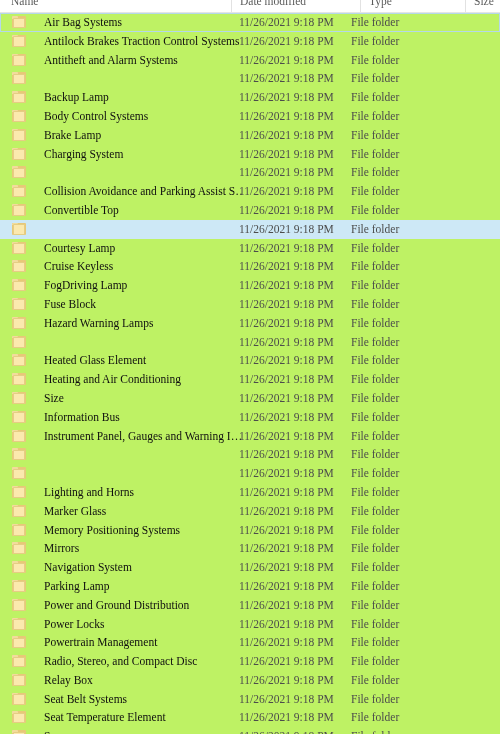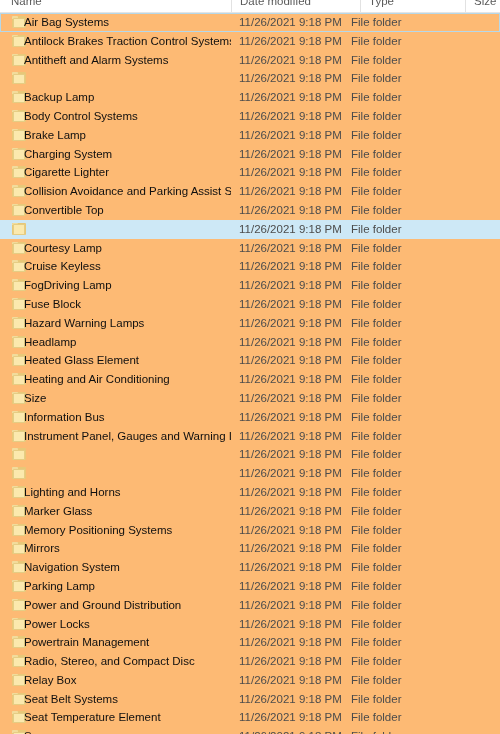--- a/index.html
+++ b/index.html
@@ -12,22 +12,23 @@
     height: 734px;
     overflow: hidden;
     font-family: "Liberation Sans", sans-serif;
     color: #000000;
     -webkit-font-smoothing: antialiased;
   }
   #explorer {
     position: relative;
     width: 500px;
     height: 734px;
-    background: #fdba74;
+    background: #bef264;
     overflow: hidden;
+    font-family: Liberation Serif, serif;
   }
 
   
   .header-strip {
     position: absolute;
     left: 0;
     top: 0;
     width: 500px;
     height: 13px;
     overflow: hidden;
@@ -95,23 +96,23 @@
     position: absolute;
     top: 0;
     height: 18.8px;
     line-height: 18.8px;
     font-size: 11.5px;
     box-sizing: border-box;
     overflow: hidden;
     white-space: nowrap;
   }
   .c-name {
-    left: 0px;
+    left: 12px;
     width: 231px;
-    padding-left: 24px;
+    padding-left: 32px;
     color: #0f0f0f;
     text-overflow: clip;
   }
   .c-date {
     left: 239px;
     width: 122px;
     color: #4c4c4c;
   }
   .c-type {
     left: 351px;
@@ -263,21 +264,20 @@
         <span class="cell c-date">11/26/2021 9:18 PM</span>
         <span class="cell c-type">File folder</span>
         <span class="cell c-size"></span>
       </div>
       <div class="row">
         <span class="folder-icon">
           <span class="back"></span>
           <span class="tab"></span>
           <span class="front"></span>
         </span>
-        <span class="cell c-name">Cigarette Lighter</span>
         <span class="cell c-date">11/26/2021 9:18 PM</span>
         <span class="cell c-type">File folder</span>
         <span class="cell c-size"></span>
       </div>
       <div class="row">
         <span class="folder-icon">
           <span class="back"></span>
           <span class="tab"></span>
           <span class="front"></span>
         </span>
@@ -361,21 +361,20 @@
         <span class="cell c-date">11/26/2021 9:18 PM</span>
         <span class="cell c-type">File folder</span>
         <span class="cell c-size"></span>
       </div>
       <div class="row">
         <span class="folder-icon">
           <span class="back"></span>
           <span class="tab"></span>
           <span class="front"></span>
         </span>
-        <span class="cell c-name">Headlamp</span>
         <span class="cell c-date">11/26/2021 9:18 PM</span>
         <span class="cell c-type">File folder</span>
         <span class="cell c-size"></span>
       </div>
       <div class="row">
         <span class="folder-icon">
           <span class="back"></span>
           <span class="tab"></span>
           <span class="front"></span>
         </span>

